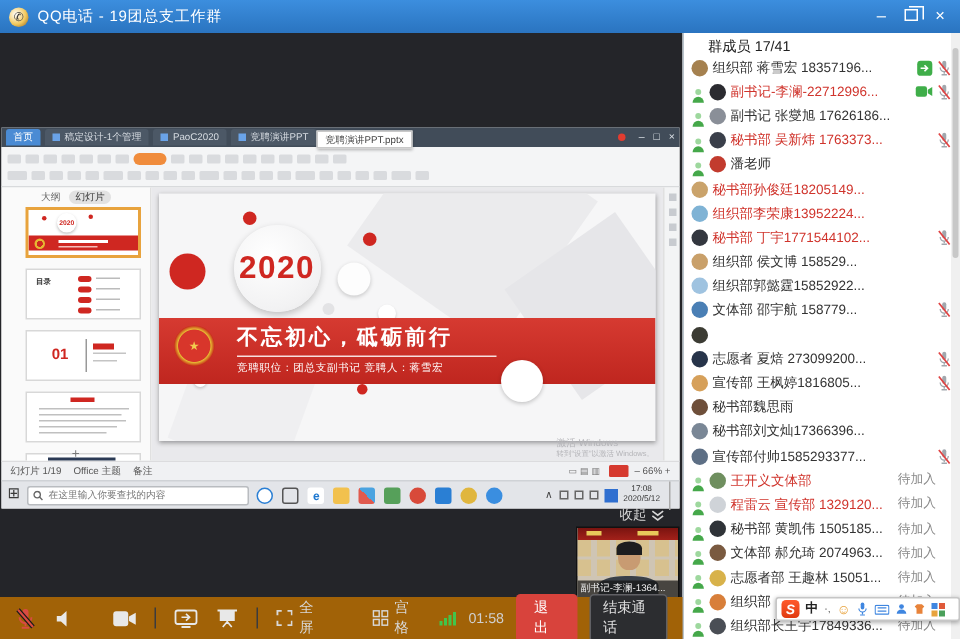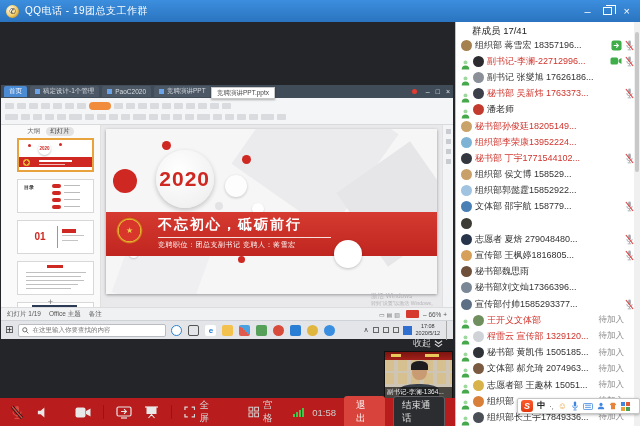--- a/index.html
+++ b/index.html
@@ -118,21 +118,21 @@
   .vt-banner{position:absolute;left:0;top:0;right:0;height:8px;background:linear-gradient(#7a1410,#a3211a);}
   .vt-banner i{position:absolute;top:2px;height:3px;background:#e8c95a;width:10px;}
   .plaques{position:absolute;left:0;right:0;top:8px;height:24px;background:repeating-linear-gradient(90deg,#d9c089 0 9px,#cfc5b4 9px 13px);opacity:.85;}
   .plaques:after{content:"";position:absolute;left:0;right:0;top:11px;height:2px;background:#cfc5b4;}
   .person-head{position:absolute;left:50%;top:11px;width:15px;height:17px;margin-left:-7px;border-radius:50% 50% 45% 45%;background:#c89b72;z-index:2;}
   .person-head:before{content:"";position:absolute;left:-1px;top:-2px;width:17px;height:9px;border-radius:50% 50% 0 0;background:#1d1d1f;}
   .person-body{position:absolute;left:50%;bottom:0;width:40px;height:14px;margin-left:-20px;border-radius:45% 45% 0 0;background:#3a4048;z-index:1;}
   .vt-label{position:absolute;left:0;right:0;bottom:0;height:11px;background:rgba(20,20,20,.72);color:#eee;font-size:6.5px;display:flex;align-items:center;padding:0 2px;white-space:nowrap;overflow:hidden;z-index:3;}
 
   
-  .call-toolbar{position:absolute;left:0;bottom:0;width:455px;height:28px;background:#b91c1c;display:flex;align-items:center;padding:0 10px;gap:12px;z-index:5;}
+  .call-toolbar{position:absolute;left:0;bottom:0;width:455px;height:28px;background:#a16207;display:flex;align-items:center;padding:0 10px;gap:12px;z-index:5;}
   .ct-icon{display:flex;align-items:center;justify-content:center;flex:0 0 auto;}
   .ct-sep{width:1px;height:14px;background:#3a3b3f;}
   .ct-label{display:flex;align-items:center;gap:4px;color:#d8d8d8;font-size:9.5px;}
   .ct-right{margin-left:auto;display:flex;align-items:center;gap:8px;}
   .sig{display:flex;align-items:flex-end;gap:1px;}
   .sig i{width:2px;background:#41c54b;display:block;}
   .timer{color:#cfcfcf;font-size:9.5px;}
   .btn-exit{background:#d8433c;color:#fff;font-size:9.5px;border-radius:3px;padding:3px 12px;}
   .btn-end{background:#2c2d30;color:#e0e0e0;font-size:9.5px;border:1px solid #606064;border-radius:3px;padding:2px 8px;}
 
@@ -635,21 +635,21 @@
 
   </div>
         <div class="mrow">
 
     <span class="avatar" style="background: rgb(60, 60, 52);"></span>
 
   </div>
         <div class="mrow">
 
     <span class="avatar" style="background: rgb(39, 52, 74);"></span>
-    <span class="mname">志愿者 夏焙 279048480...</span>
+    <span class="mname">志愿者 夏焙 273099200...</span>
 
     <span class="badge">
       <svg width="9" height="11" viewBox="0 0 10 12">
               <rect x="3.5" y="0.5" width="3" height="6" rx="1.5" fill="#a2a7ad"></rect>
               <path d="M2 5.5a3 3 0 0 0 6 0" fill="none" stroke="#a2a7ad"></path>
               <line x1="5" y1="8.5" x2="5" y2="10" stroke="#a2a7ad"></line>
               <line x1="3" y1="10.8" x2="7" y2="10.8" stroke="#a2a7ad"></line>
               <line x1="1" y1="1" x2="9" y2="11" stroke="#e04343" stroke-width="1.3"></line>
             </svg>
     </span>

